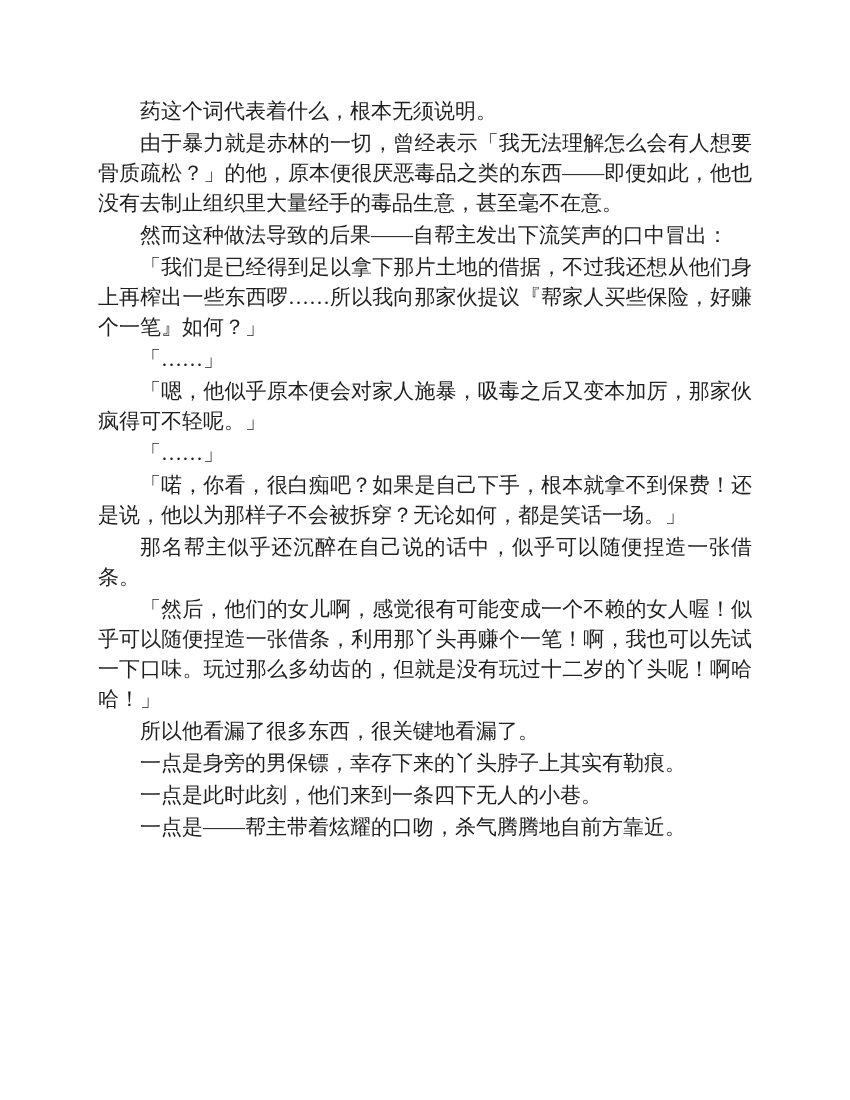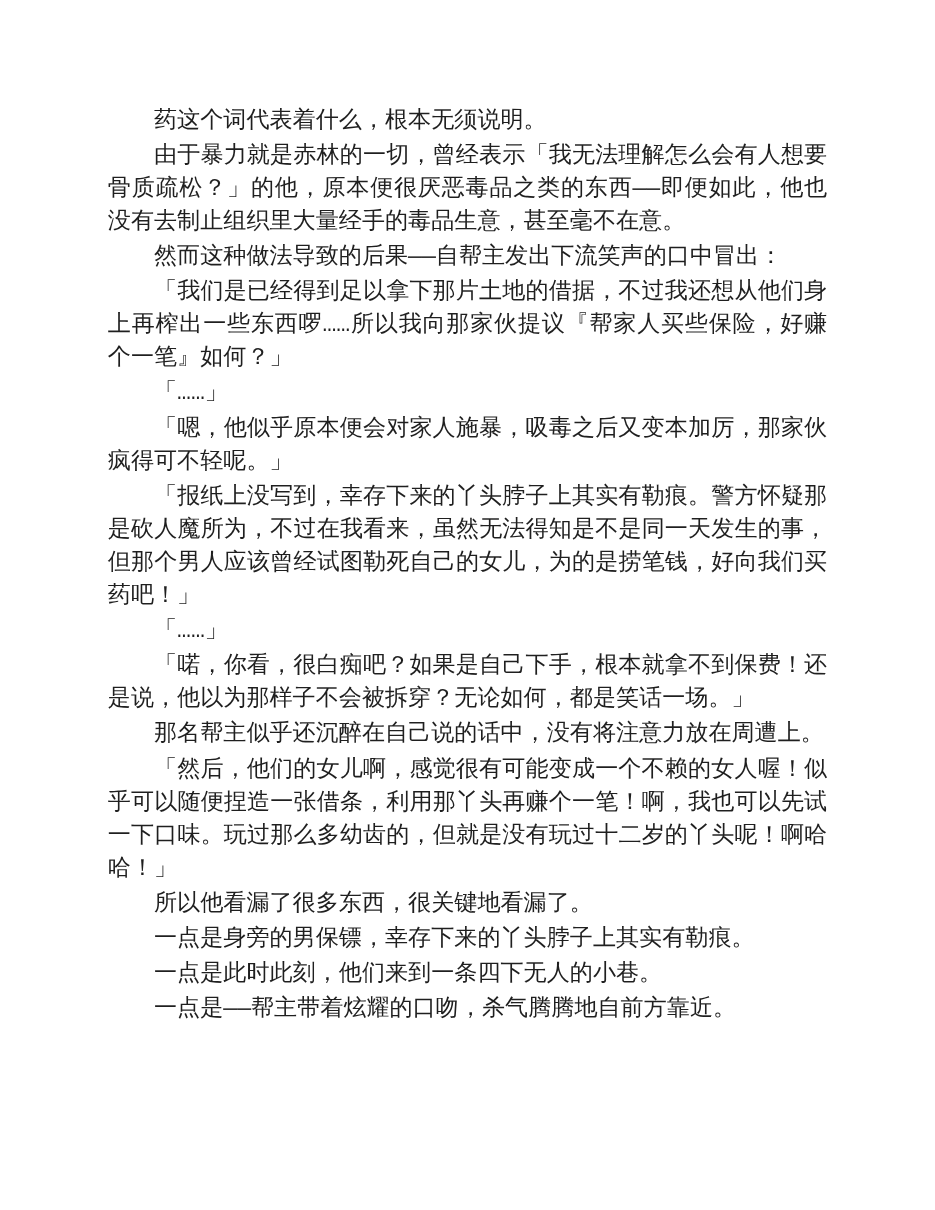--- a/index.html
+++ b/index.html
@@ -6,21 +6,21 @@
     margin: 0;
     padding: 0;
     background: #ffffff;
   }
   .page {
     position: relative;
     width: 850px;
     height: 1100px;
     background: #ffffff;
     overflow: hidden;
-    font-family: Liberation Mono, monospace;
+    font-family: Liberation Serif, serif;
   }
   .text-block {
     position: absolute;
     left: 98px;
     top: 96px;
     width: 654px;
     font-size: 21px;
     line-height: 30px;
     color: #1f1f1f;
     text-align: justify;
@@ -36,23 +36,22 @@
 <body>
 
 <div class="page">
   <div class="text-block">
     <p>药这个词代表着什么，根本无须说明。</p>
     <p>由于暴力就是赤林的一切，曾经表示「我无法理解怎么会有人想要骨质疏松？」的他，原本便很厌恶毒品之类的东西——即便如此，他也没有去制止组织里大量经手的毒品生意，甚至毫不在意。</p>
     <p>然而这种做法导致的后果——自帮主发出下流笑声的口中冒出：</p>
     <p>「我们是已经得到足以拿下那片土地的借据，不过我还想从他们身上再榨出一些东西啰……所以我向那家伙提议『帮家人买些保险，好赚个一笔』如何？」</p>
     <p>「……」</p>
     <p>「嗯，他似乎原本便会对家人施暴，吸毒之后又变本加厉，那家伙疯得可不轻呢。」</p>
-    <p>「报纸上没写到，幸存下来的丫头脖子上其实有勒痕。警方怀疑那是砍人魔所为，不过在我看来，虽然无法得知是不是同一天发生的事，但那个男人应该曾经试图勒死自己的女儿，为的是捞笔钱，好向我们买药吧！」</p>
     <p>「……」</p>
     <p>「喏，你看，很白痴吧？如果是自己下手，根本就拿不到保费！还是说，他以为那样子不会被拆穿？无论如何，都是笑话一场。」</p>
-    <p>那名帮主似乎还沉醉在自己说的话中，没有将注意力放在周遭上。</p>
+    <p>那名帮主似乎还沉醉在自己说的话中，似乎可以随便捏造一张借条。</p>
     <p>「然后，他们的女儿啊，感觉很有可能变成一个不赖的女人喔！似乎可以随便捏造一张借条，利用那丫头再赚个一笔！啊，我也可以先试一下口味。玩过那么多幼齿的，但就是没有玩过十二岁的丫头呢！啊哈哈！」</p>
     <p>所以他看漏了很多东西，很关键地看漏了。</p>
     <p>一点是身旁的男保镖，幸存下来的丫头脖子上其实有勒痕。</p>
     <p>一点是此时此刻，他们来到一条四下无人的小巷。</p>
     <p>一点是——帮主带着炫耀的口吻，杀气腾腾地自前方靠近。</p>
   </div>
 </div>
 
 </body></html>

